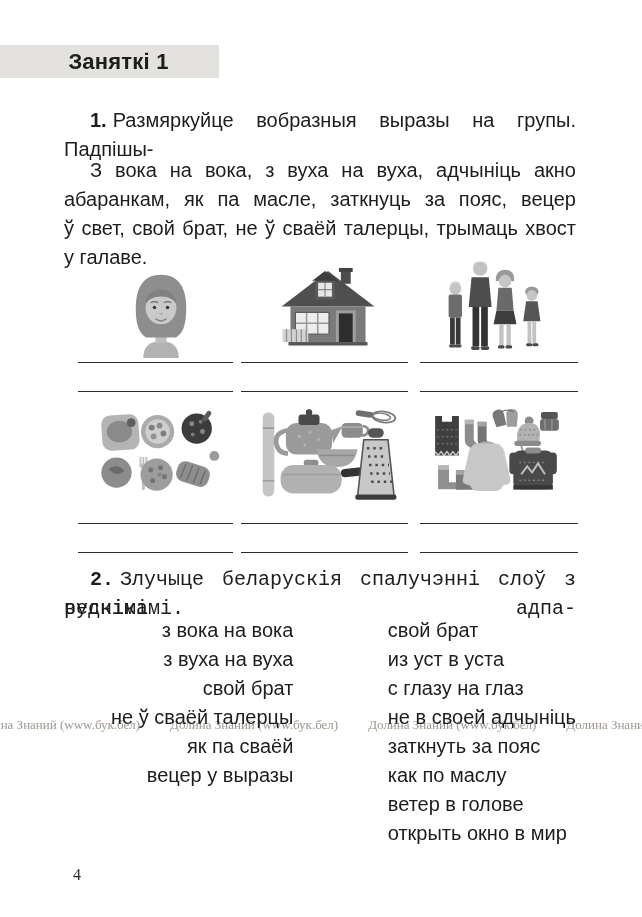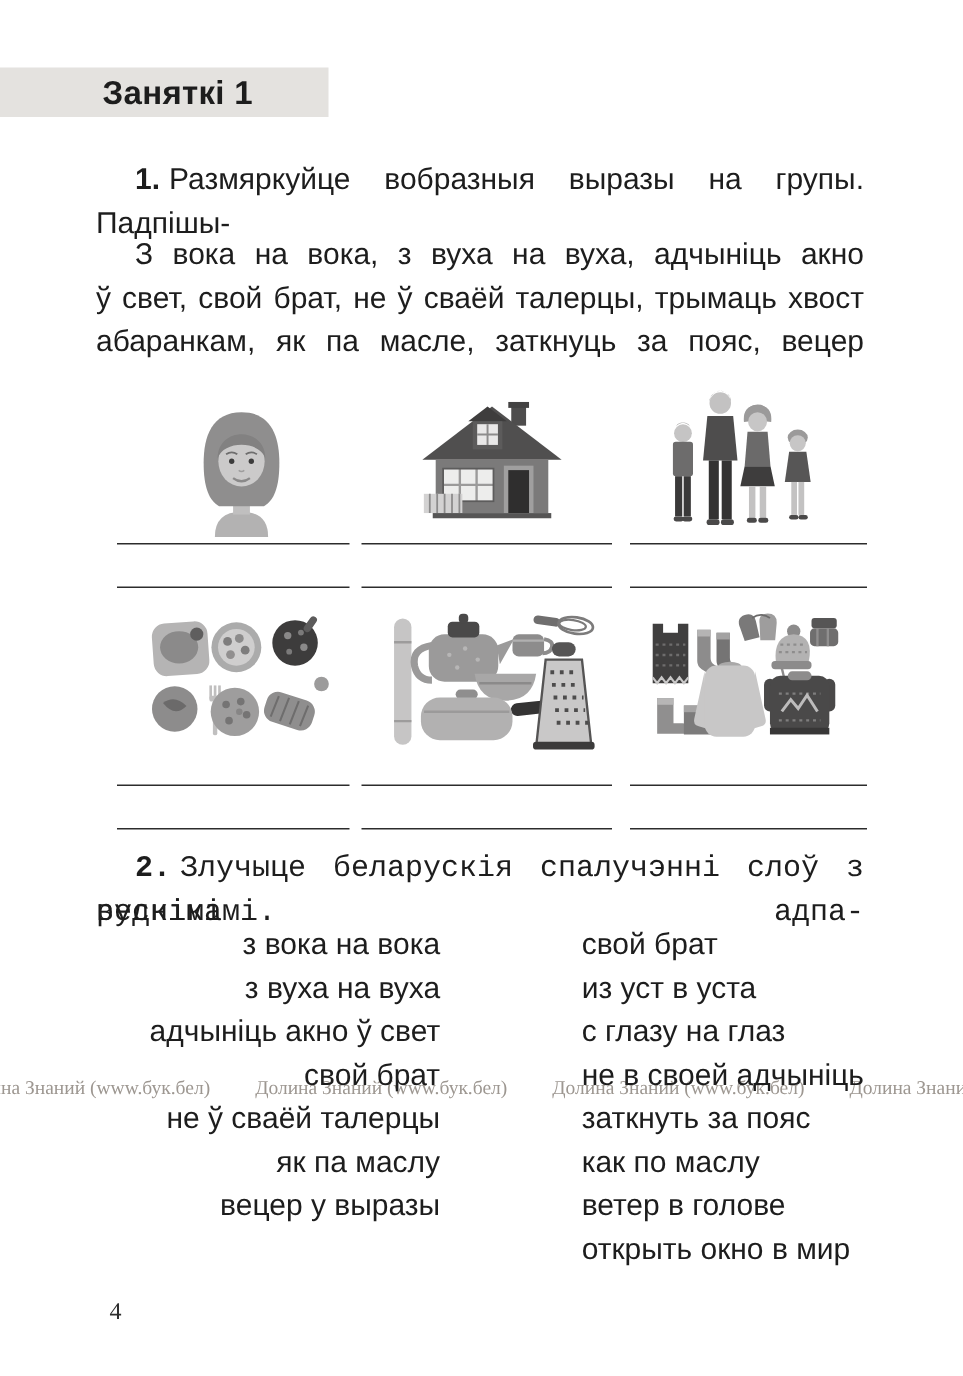--- a/index.html
+++ b/index.html
@@ -75,22 +75,23 @@
     <div class="abs hdr-box">
       <span class="hdr-title">Заняткі 1</span>
     </div>
 
     <div class="abs tblock" style="left:64px; top:106px;">
       <div class="tline just ind1"><span class="num">1.</span><span>Размяркуйце вобразныя выразы на групы. Падпішы-</span></div>
     </div>
 
     <div class="abs tblock" style="left:64px; top:156px;">
       <div class="tline just ind1">З вока на вока, з вуха на вуха, адчыніць акно</div>
+      <div class="tline just">абаранкам, як па масле, заткнуць за пояс, вецер</div>
       <div class="tline just">ў свет, свой брат, не ў сваёй талерцы, трымаць хвост</div>
-      <div class="tline just">абаранкам, як па масле, заткнуць за пояс, вецер</div>
+      <div class="tline wrapline">у галаве.</div>
     </div>
 
     <div class="abs picrow" style="top:256px; height:102px;">
       <figure class="piccell" aria-label="girl portrait">
         <svg width="76" height="86" viewBox="0 0 80 92">
           <path d="M21,92 Q21,74 40,74 Q59,74 59,92 Z" fill="#b3b2b2"></path>
           <rect x="34" y="56" width="12" height="20" fill="#c0bfbf"></rect>
           <path d="M40,3 C19,3 13,20 13,39 C13,57 17,66 24,70 L56,70 C63,66 67,57 67,39 C67,20 61,3 40,3 Z" fill="#8f8e8e"></path>
           <ellipse cx="40" cy="38" rx="16.5" ry="18" fill="#cbcaca"></ellipse>
           <path d="M23,36 C23,13 57,13 57,36 C53,23 27,23 23,36 Z" fill="#828181"></path>
@@ -311,24 +312,23 @@
 
     <div class="abs tblock" style="left:64px; top:565px;font-family:Liberation Mono, monospace;">
       <div class="tline just ind1"><span class="num">2.</span><span>Злучыце беларускія спалучэнні слоў з рускімі адпа-</span></div>
       <div class="tline wrapline">веднікамі.</div>
     </div>
 
     <div class="abs match">
       <div class="mcol mleft">
         <div class="mrow">з вока на вока</div>
         <div class="mrow">з вуха на вуха</div>
-        <div class="mrow">адчыніць акно ў свет</div>
         <div class="mrow">свой брат</div>
         <div class="mrow">не ў сваёй талерцы</div>
-        <div class="mrow">як па маслу</div>
+        <div class="mrow">як па сваёй</div>
         <div class="mrow">вецер у выразы</div>
       </div>
       <div class="mspacer"></div>
       <div class="mcol mright">
         <div class="mrow">свой брат</div>
         <div class="mrow">из уст в уста</div>
         <div class="mrow">с глазу на глаз</div>
         <div class="mrow">не в своей адчыніць</div>
         <div class="mrow">заткнуть за пояс</div>
         <div class="mrow">как по маслу</div>

